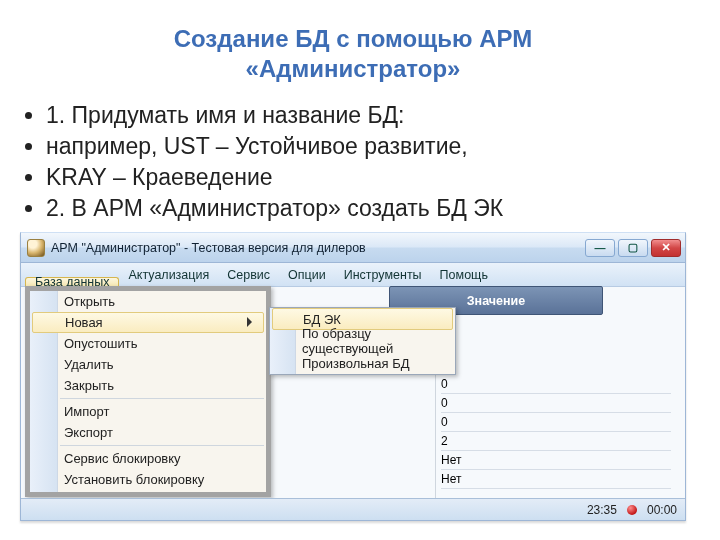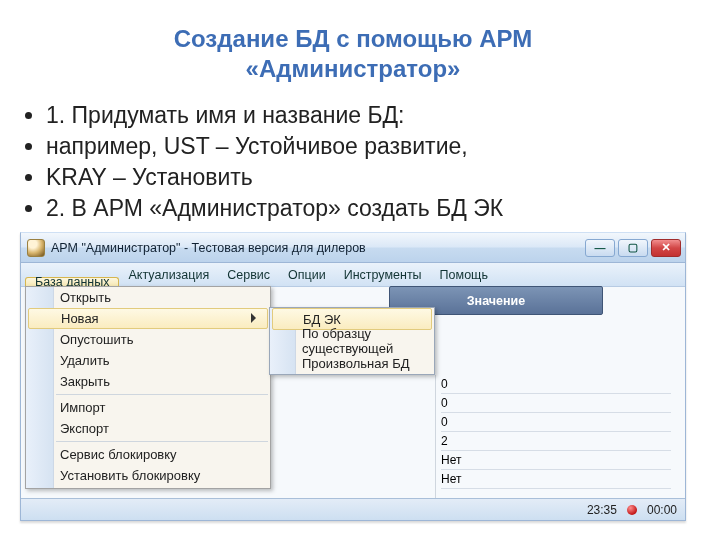--- a/index.html
+++ b/index.html
@@ -90,21 +90,21 @@
     margin-top: 14px;
   }
   .client { position: relative; height: 233px; background:#f6f9fc; }
 
   
   .dropdown1 {
     position: absolute;
     top: -1px; left: 4px;
     width: 246px;
     background: #f8f5ee;
-    border: 1px solid #a3a3a3;
+    border: 5px solid #a3a3a3;
     box-shadow: 2px 2px 4px rgba(0,0,0,.25);
     font-size: 13px;
     padding-bottom: 2px;
   }
   .dd-strip {
     position: absolute; left: 0; top: 0; bottom: 0; width: 28px;
     background: linear-gradient(to right,#e9f0fa,#d6e3f2);
     border-right: 1px solid #cdd8e6;
   }
   .dd-item {
@@ -137,21 +137,21 @@
     display: flex; align-items: center; justify-content: center;
     color: #fff; font-size: 12.5px; font-weight: bold;
     background: linear-gradient(#7c94b5,#5a7298);
     border: 1px solid #3f5576;
     border-radius: 2px;
   }
   
   .dropdown2 {
     position: absolute;
     top: 20px; left: 248px;
-    width: 166px;
+    width: 187px;
     background: #f8f5ee;
     border: 1px solid #9aa7b9;
     box-shadow: 2px 2px 4px rgba(0,0,0,.25);
     font-size: 13px;
     z-index: 3;
   }
   .dropdown2 .dd-strip { width: 26px; }
   .dropdown2 .dd-item { padding-left: 32px; height: 22px; }
   .dropdown2 .dd-item.hl { padding-left: 30px; }
 
@@ -187,21 +187,21 @@
 <body>
 
 <div class="slide">
   <div class="title">
     <span>Создание БД с помощью АРМ</span><br>
     <span>«Администратор»</span>
   </div>
   <ul class="bullets">
     <li>1. Придумать имя и название БД:</li>
     <li>например, UST – Устойчивое развитие,</li>
-    <li>KRAY – Установить</li>
+    <li>KRAY – Краеведение</li>
     <li>2. В АРМ «Администратор» создать БД ЭК</li>
   </ul>
 
   <div class="app-wrap">
     <div class="titlebar">
       <div class="app-icon"></div>
       <div class="app-title">АРМ "Администратор" - Тестовая версия для дилеров</div>
       <div class="title-spacer"></div>
       <div class="win-btn">—</div>
       <div class="win-btn">▢</div>

